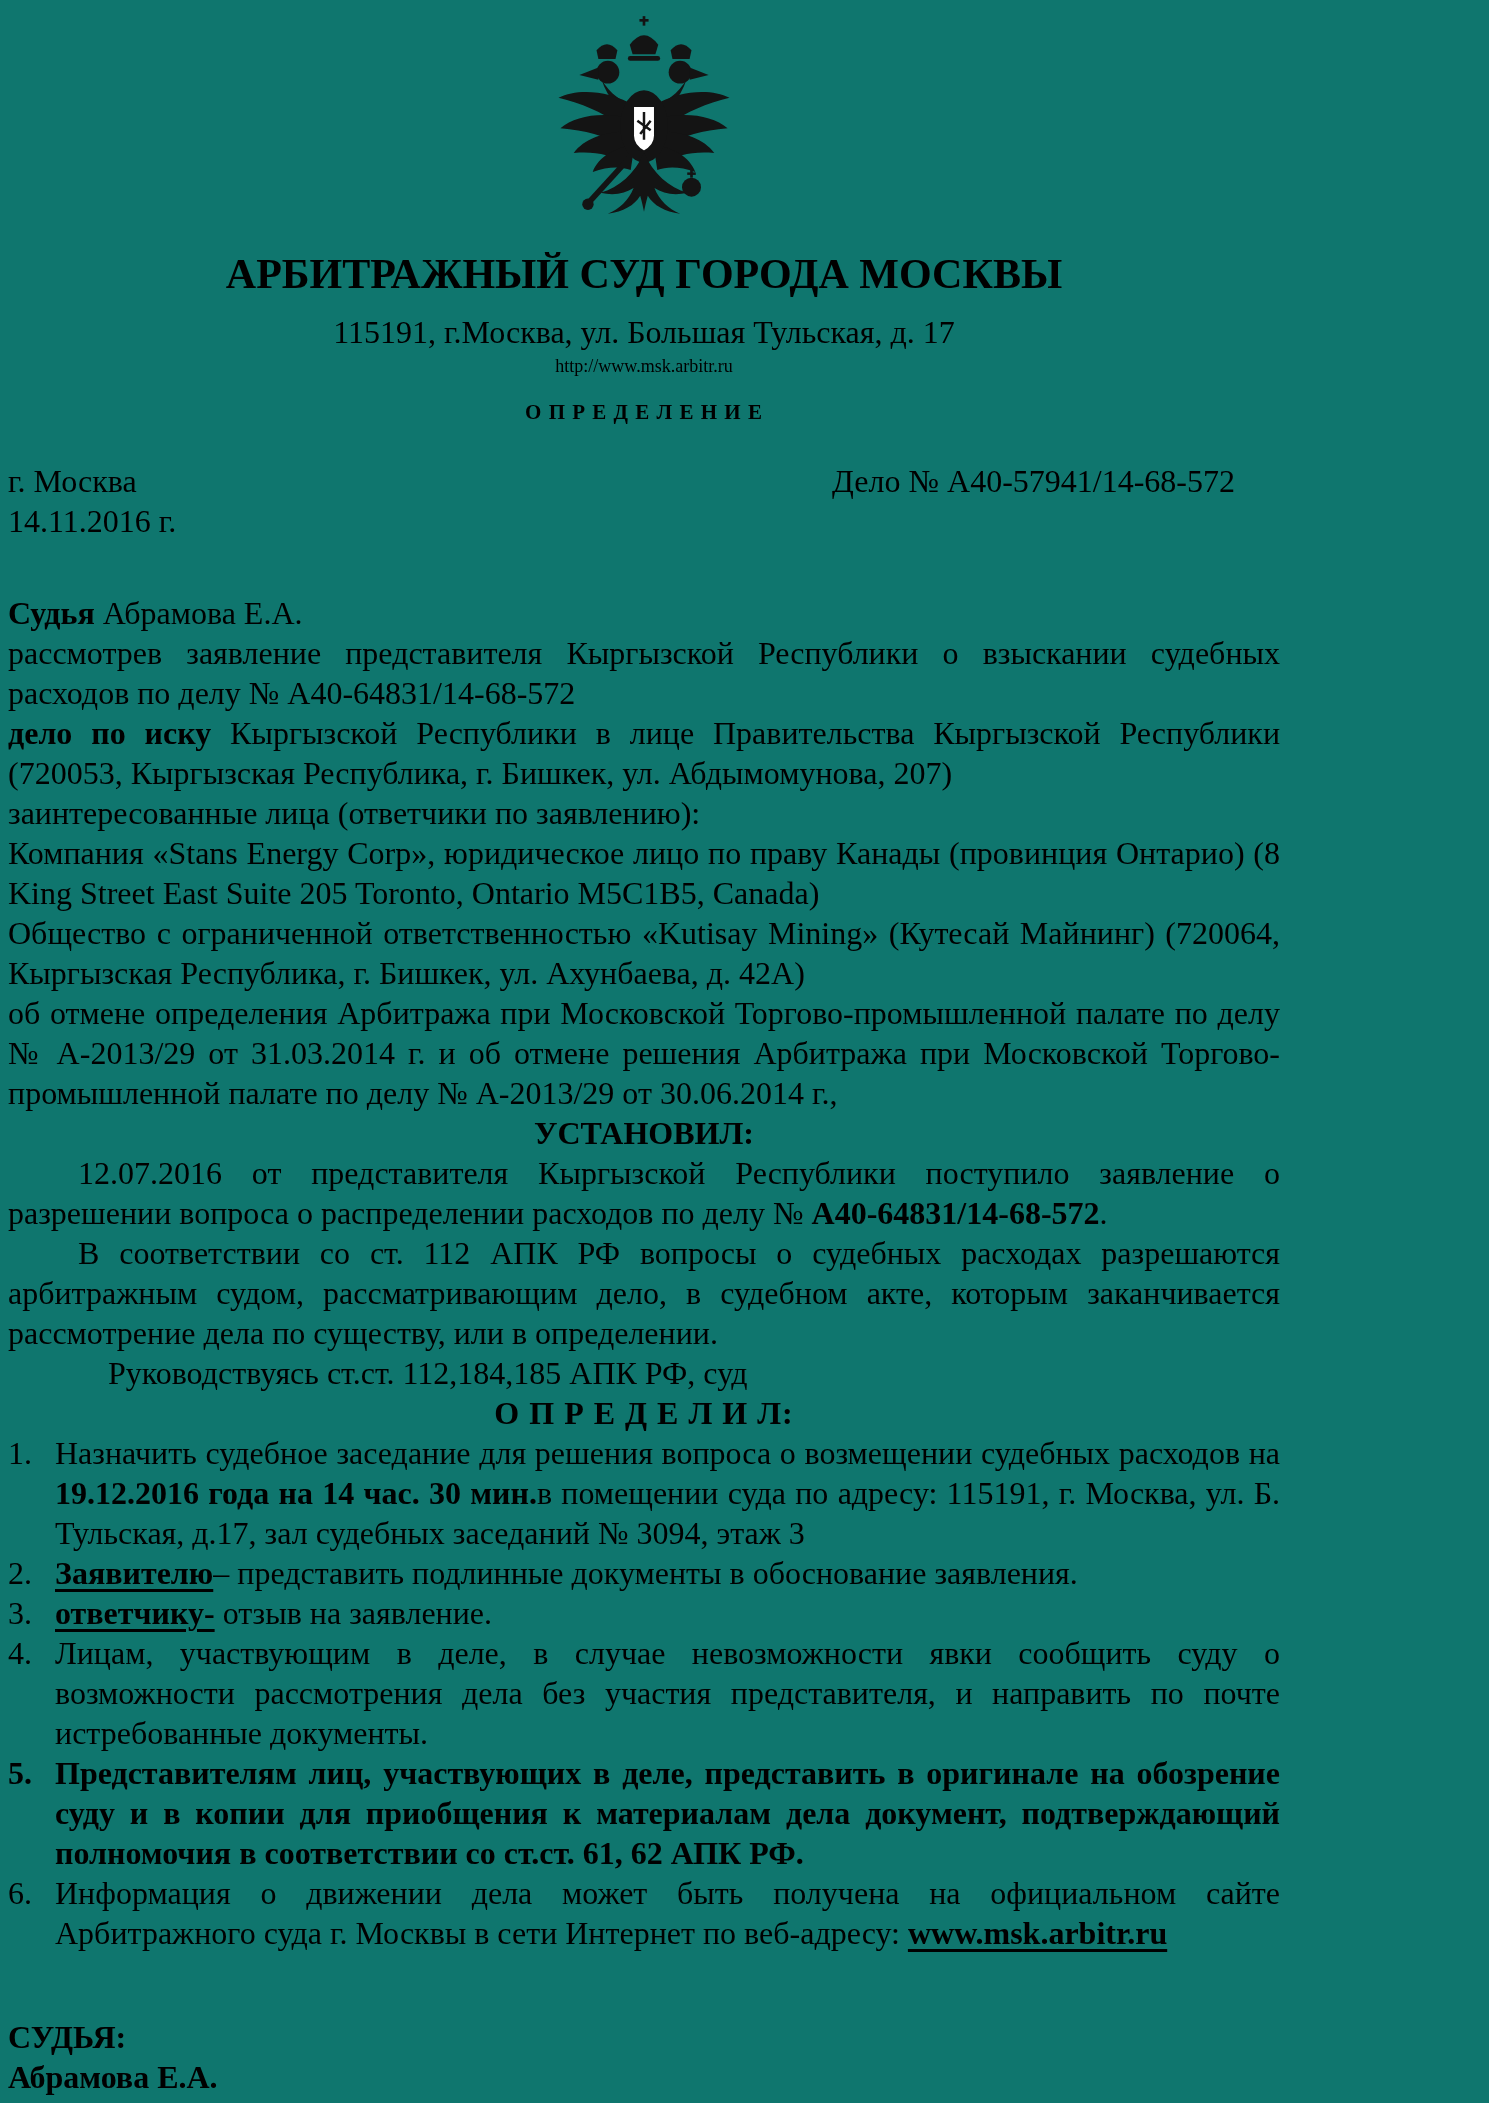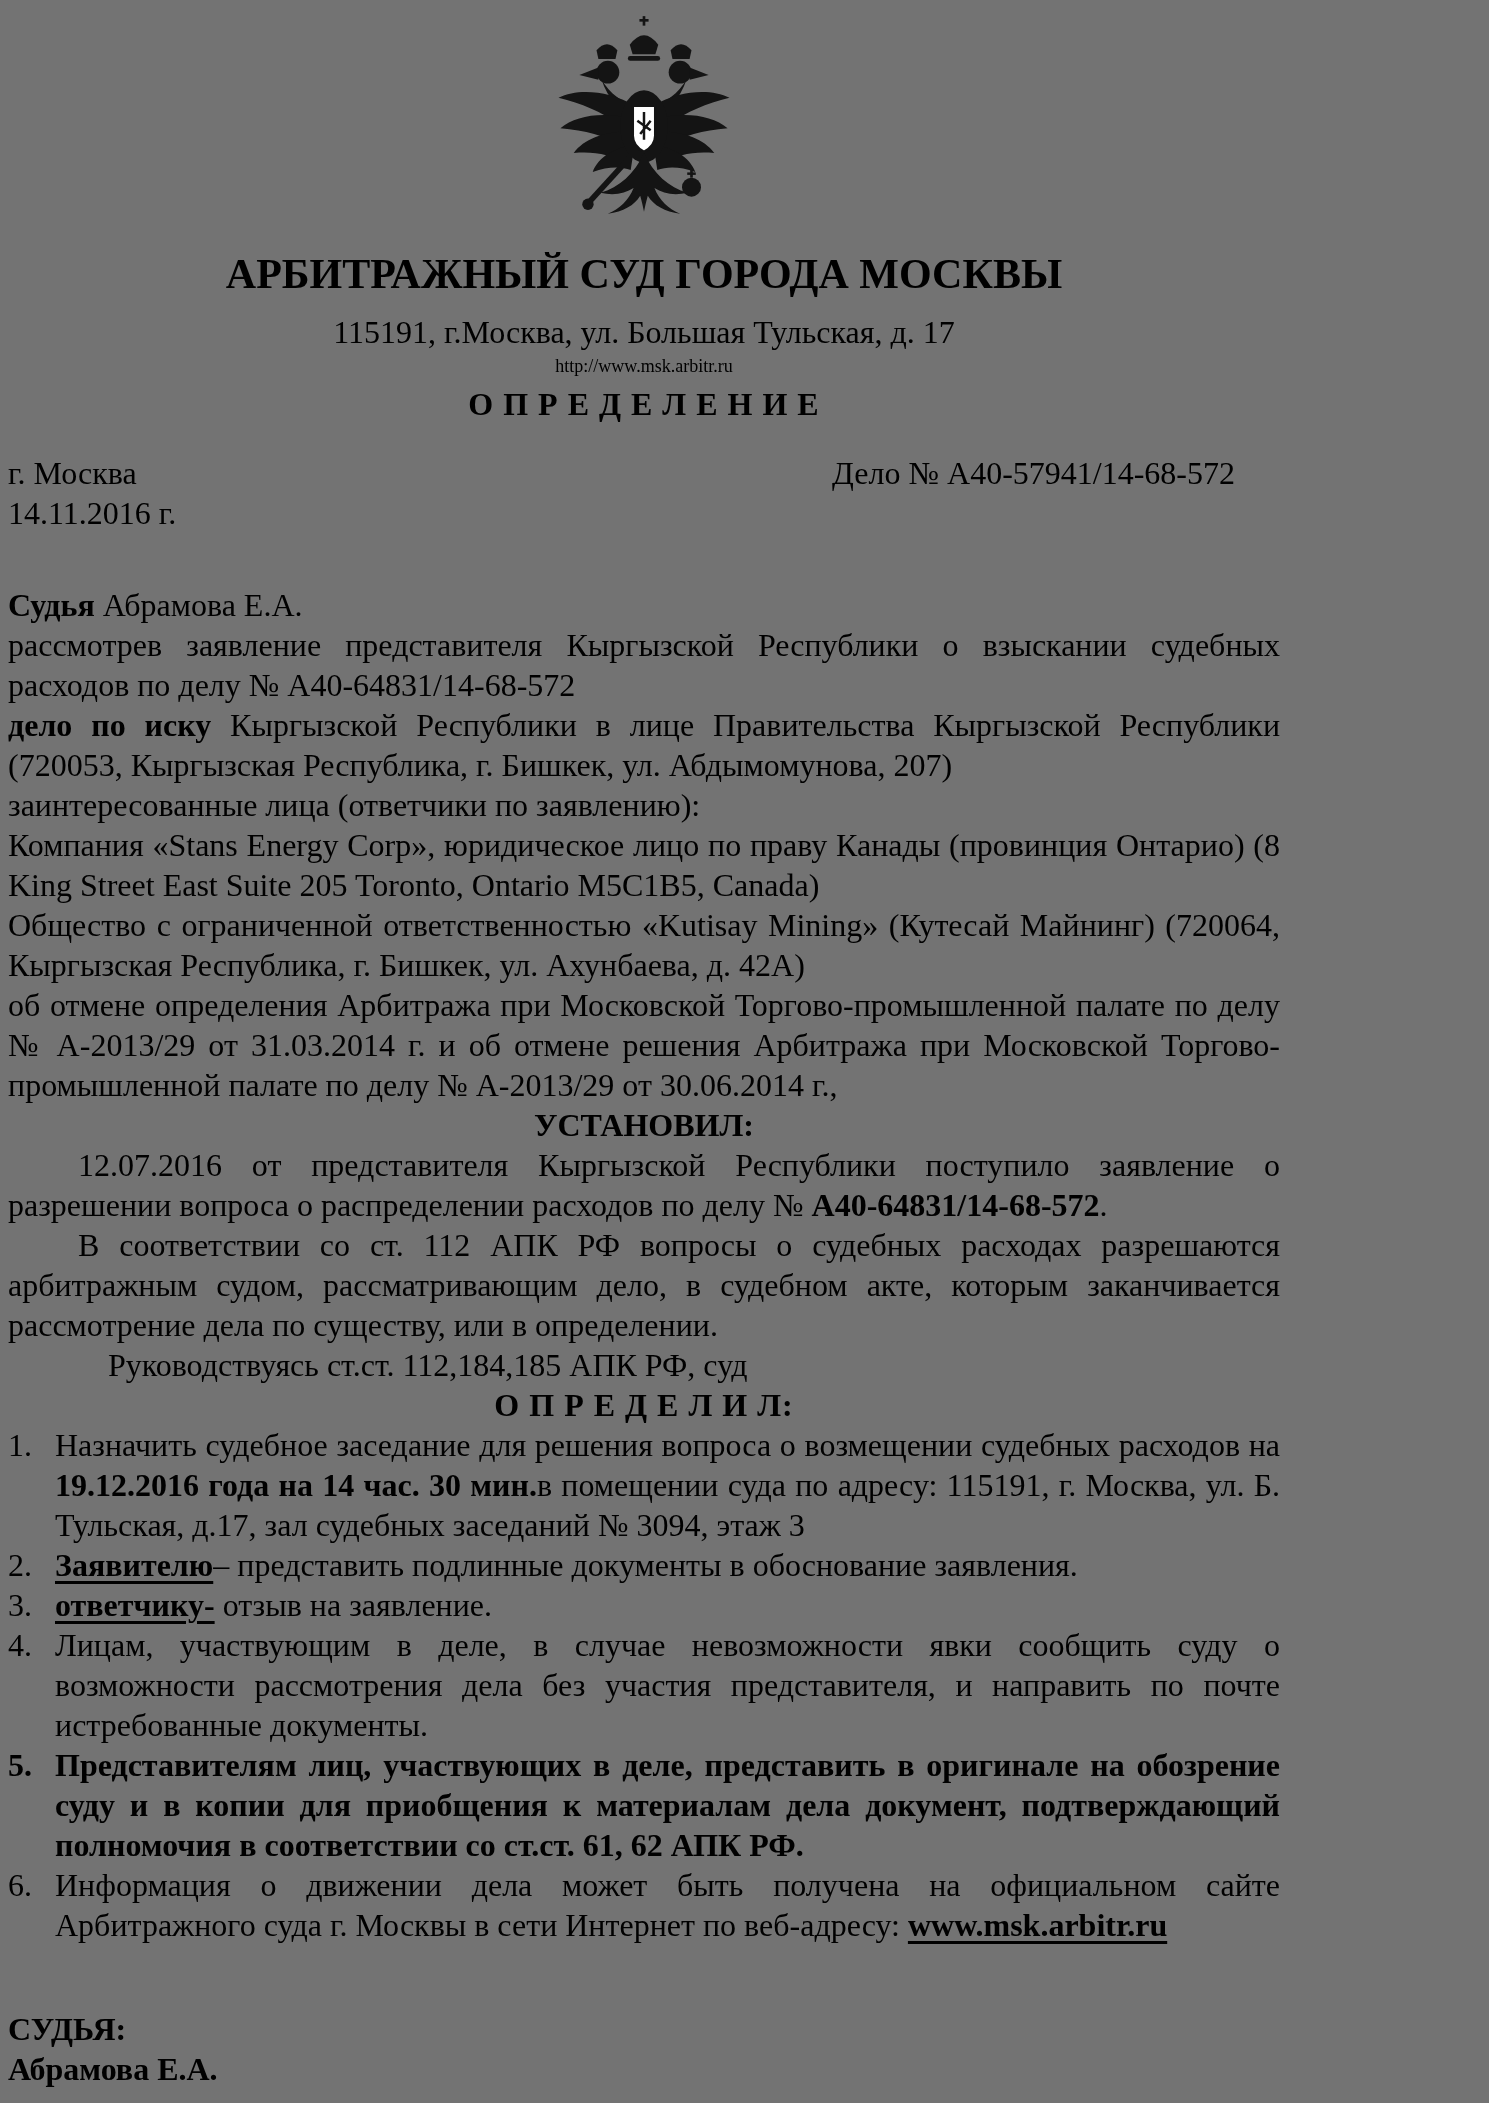--- a/index.html
+++ b/index.html
@@ -1,31 +1,31 @@
 <!DOCTYPE html>
 <html><head>
 <meta charset="utf-8">
 <style>
   html, body { margin:0; padding:0; background:#ffffff; }
   .page {
     position:relative;
     width:1489px; height:2103px;
-    background:#737373; color:#000;
+    background:#0f766e; color:#000;
     font-family:"Liberation Serif","DejaVu Serif",serif;
     font-size:32px; line-height:40px;
     box-sizing:border-box;
     padding:14px 209px 0 8px;
     overflow:hidden;
   }
   .header { text-align:center; }
   .emblem { display:block; margin:0 auto; }
   .court-name { font-weight:bold; font-size:42px; line-height:44px; margin-top:38px; }
   .court-address { font-size:32px; line-height:34px; margin-top:19px; }
   .court-site { font-size:18px; line-height:34px; }
-  .doc-type { font-weight:bold; font-size:32px; line-height:42px; letter-spacing:1px; margin-top:0; }
+  .doc-type { font-weight:bold; font-size:21px; line-height:42px; letter-spacing:1px; margin-top:8px; }
   .meta { font-weight:normal; margin-top:28px; }
   .meta-row { display:flex; justify-content:space-between; }
   .meta-case { margin-right:45px; }
   .doc-body { margin-top:52px; }
   .para { margin:0; }
   .justified { text-align:justify; }
   .indented { text-indent:70px; }
   .indented-lg { text-indent:100px; }
   .heading { font-weight:bold; text-align:center; }
   .spaced { letter-spacing:1px; }

